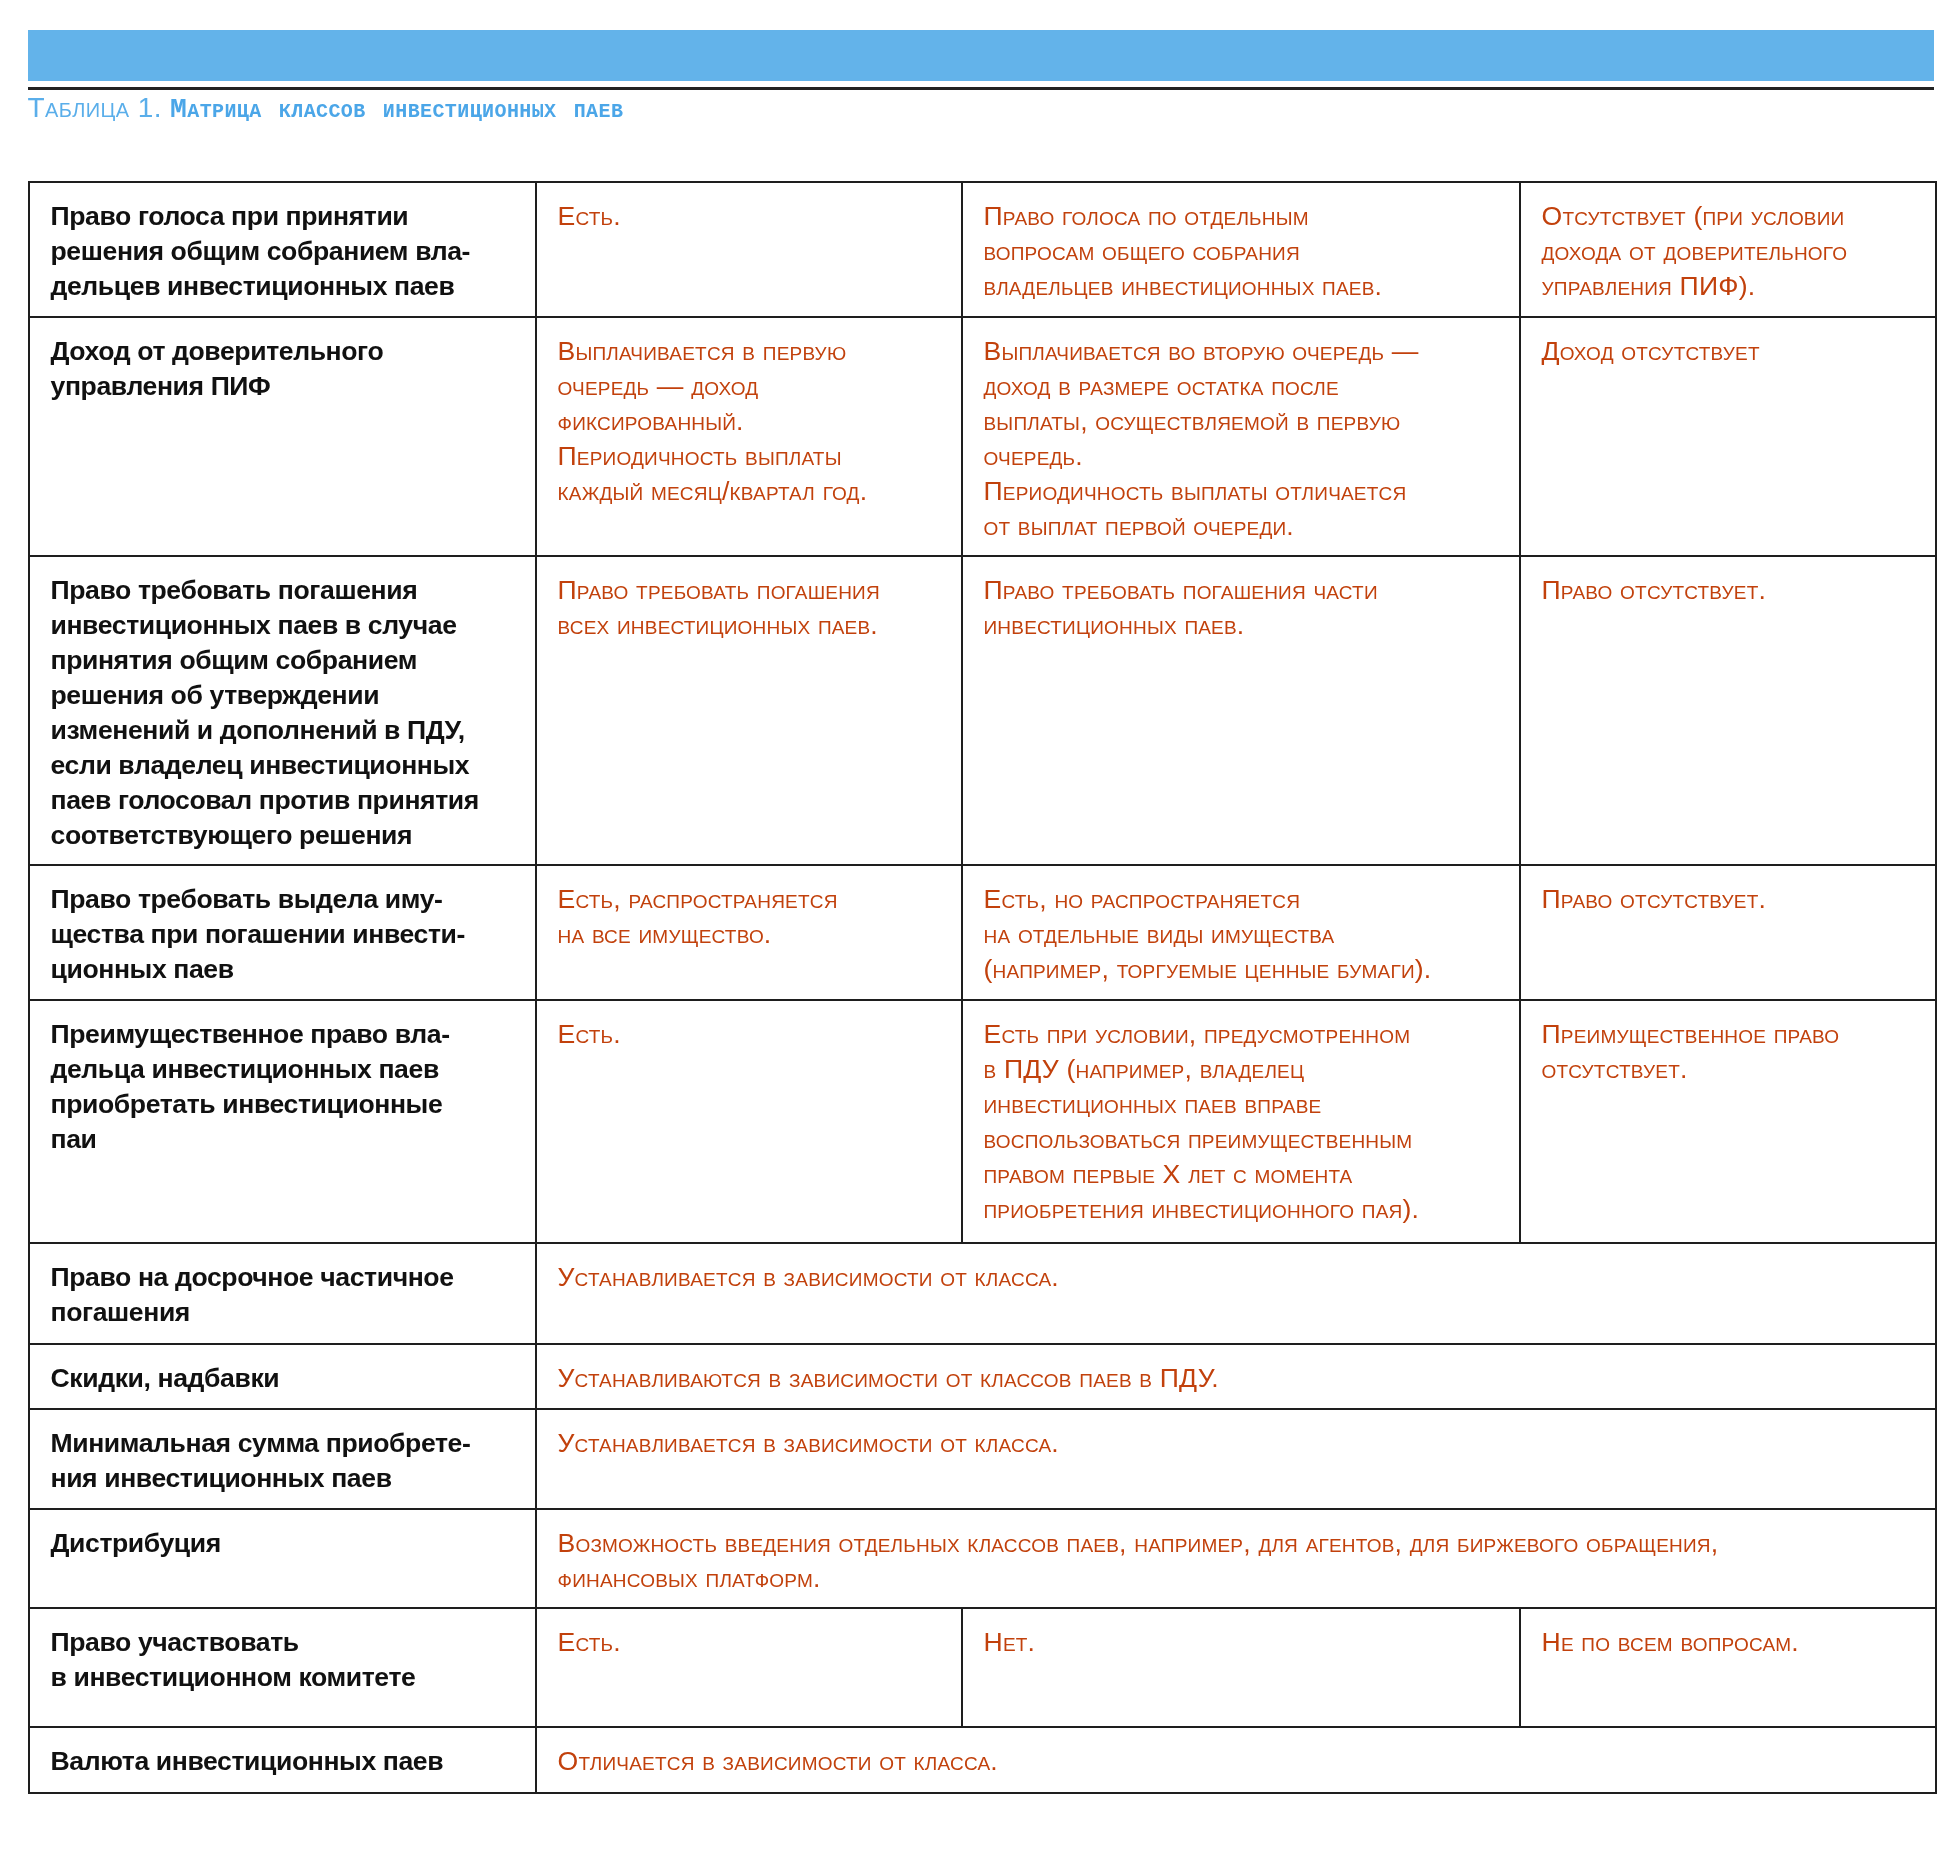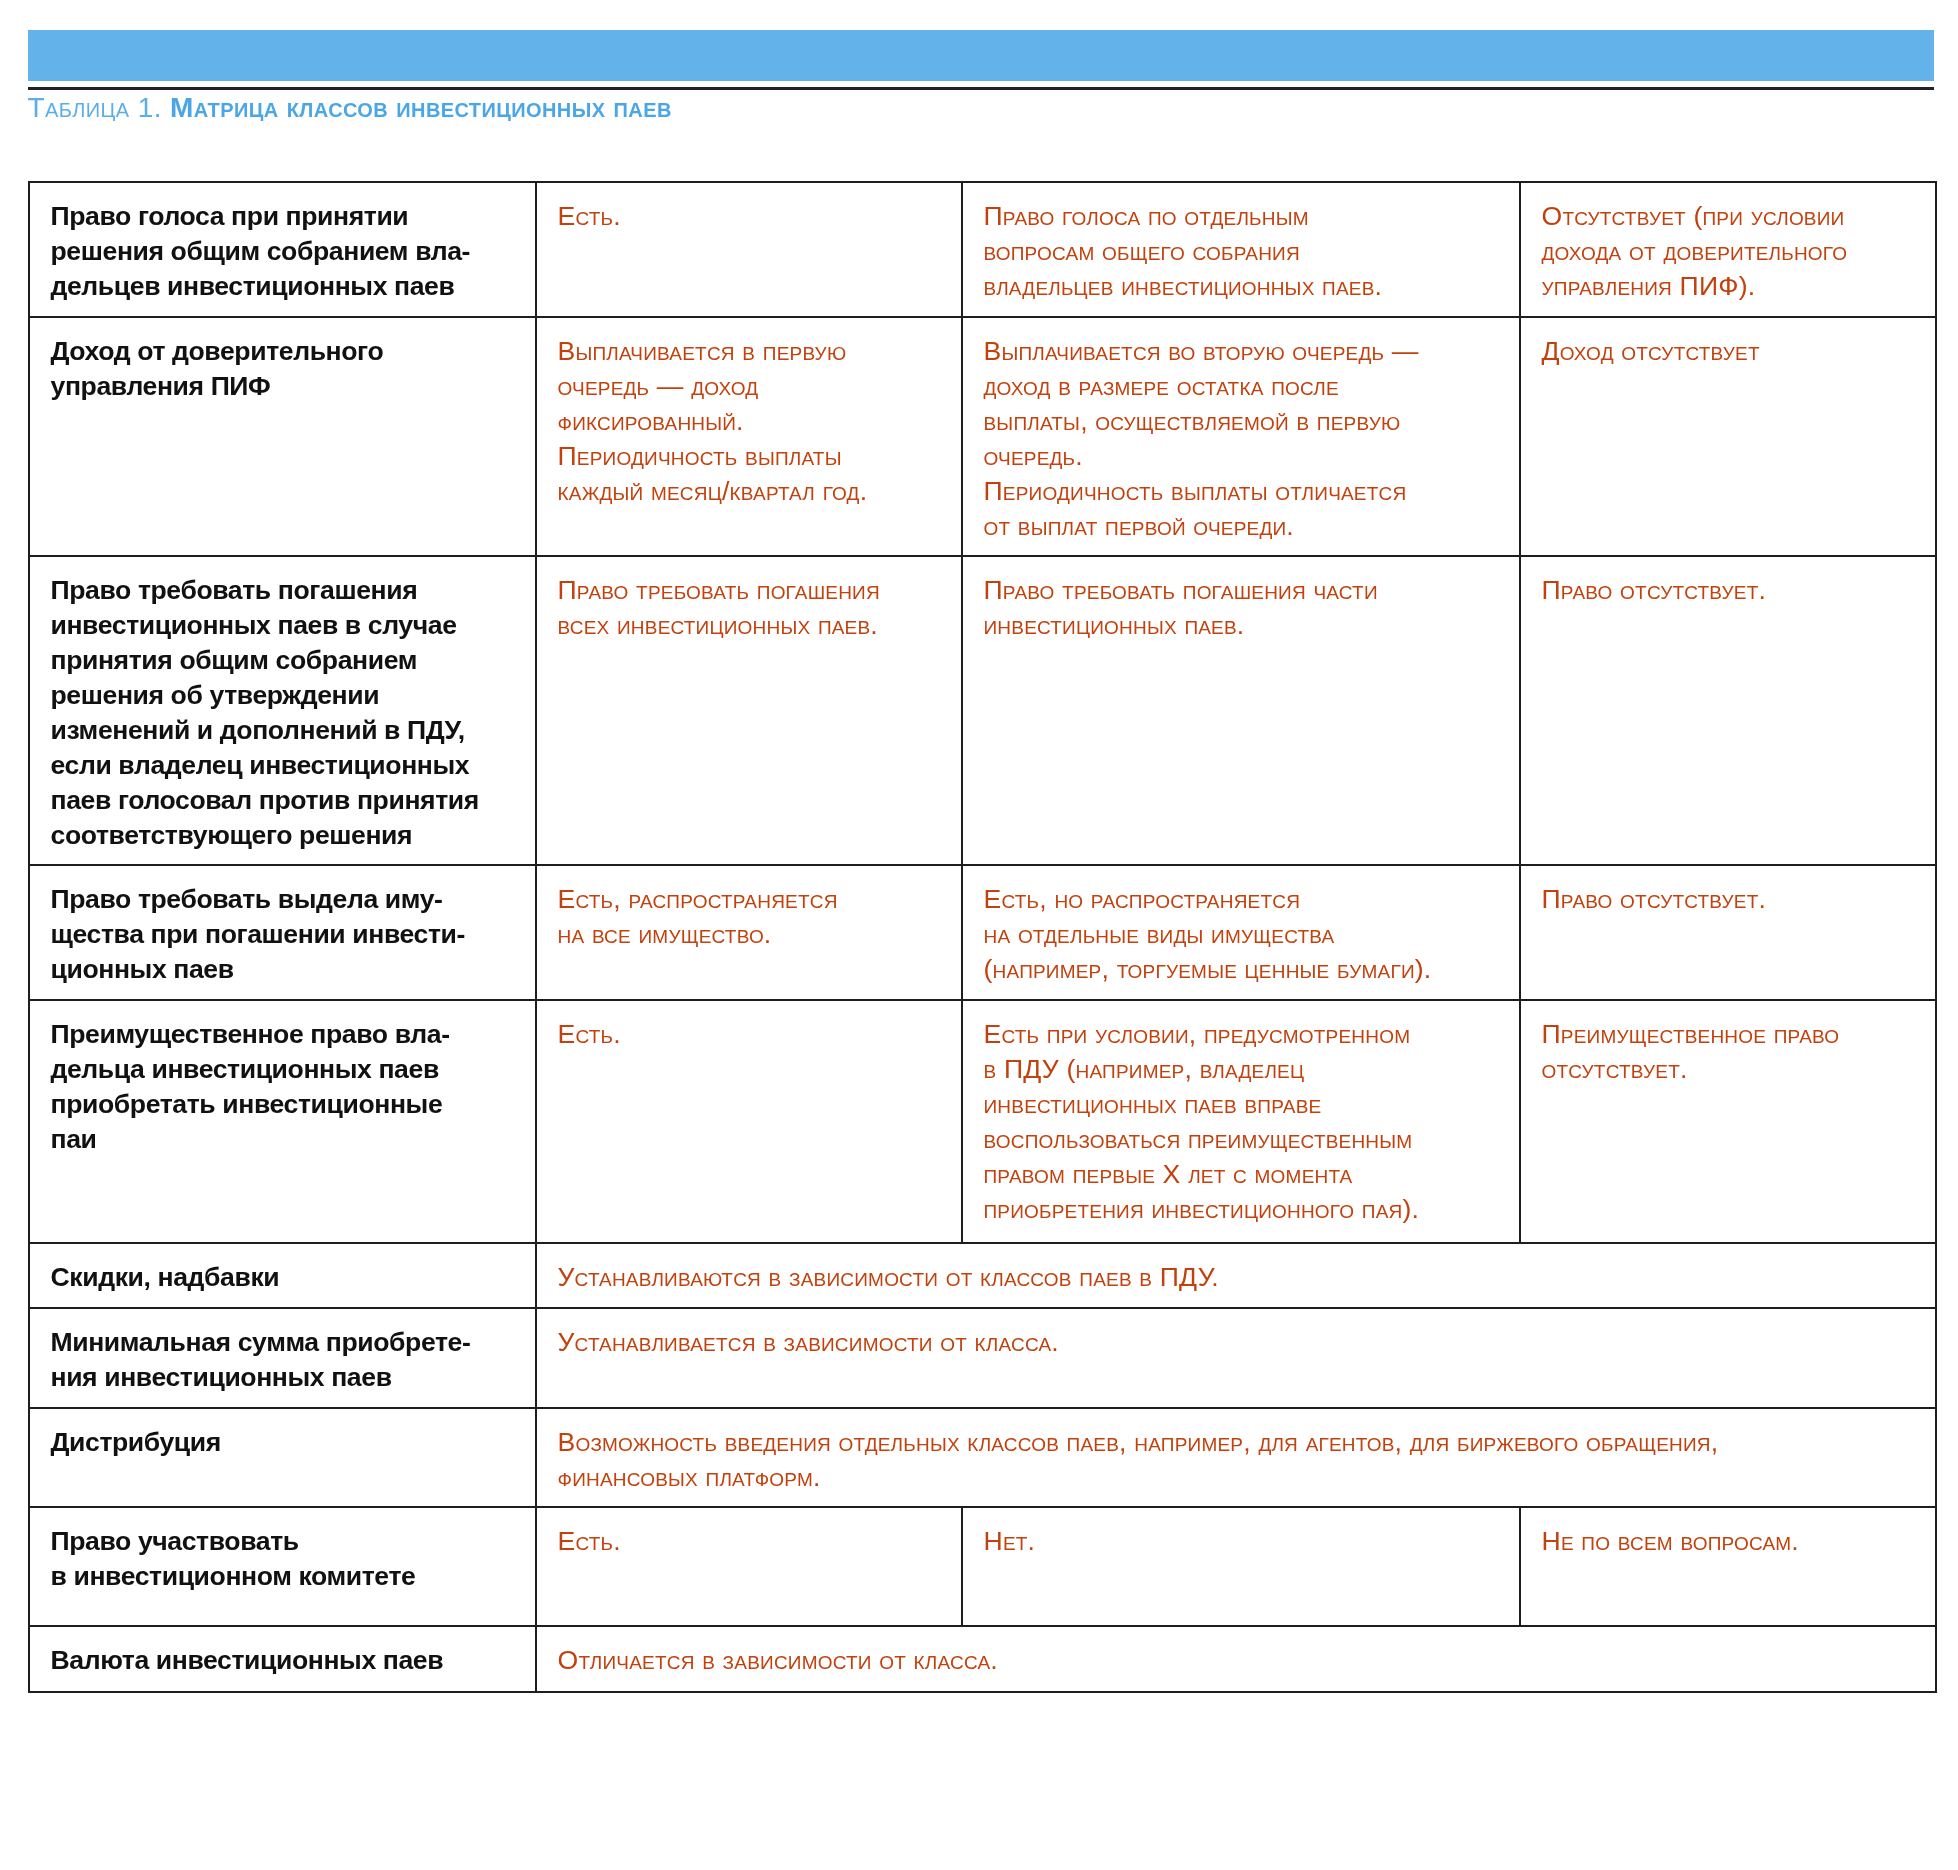--- a/index.html
+++ b/index.html
@@ -3,21 +3,21 @@
 <meta charset="utf-8">
 <style>
   html, body { margin: 0; padding: 0; background: #ffffff; }
   body { width: 1959px; height: 1871px; position: relative; overflow: hidden;
          font-family: "Liberation Sans", "DejaVu Sans", sans-serif; color: #1a1a1a; }
   .topbar { position: absolute; left: 27.5px; top: 30px; width: 1906px; height: 51px; background: #63b3ea; }
   .rule { position: absolute; left: 27.5px; top: 87px; width: 1906px; height: 2.7px; background: #222; }
   .title { position: absolute; left: 27.5px; top: 92px; font-size: 28px; color: #5aaeea;
            font-variant: small-caps; white-space: nowrap; letter-spacing: 0.4px; }
   .title .lead { font-weight: normal; text-align: right; }
-  .title .main { font-weight: bold; color: #4ba6e8; }
+  .title .main { font-weight: bold; color: #4ba6e8; font-family: Liberation Mono, monospace; }
 
   table.matrix { position: absolute; left: 27.5px; top: 181px; width: 1906px; border-collapse: collapse;
                  table-layout: fixed; }
   table.matrix td { border: 2.2px solid #1e1e1e; vertical-align: top; padding: 16px 19.5px 10.6px 21px;
                     font-size: 26.6px; line-height: 35px; }
   td.label { font-weight: normal; color: #111; letter-spacing: -0.4px; }
   td.label span { font-weight: 600; }
   td.val { font-variant: small-caps; color: #c2410c; letter-spacing: 0.2px; font-weight: normal; }
   col.c1 { width: 507px; }
   col.c2 { width: 426px; }
@@ -120,20 +120,26 @@
           <span class="line">инвестиционных паев вправе</span>
           <span class="line">воспользоваться преимущественным</span>
           <span class="line">правом первые Х лет с момента</span>
           <span class="line">приобретения инвестиционного пая).</span>
         </td>
         <td class="val">
           <span class="line">Преимущественное право</span>
           <span class="line">отсутствует.</span>
         </td>
       </tr>
+      <tr style="height: 101px;">
+        <td class="label"><span><span class="line">Право на досрочное частичное</span><span class="line">погашения</span></span></td>
+        <td class="val" colspan="3">
+          <span class="line">Устанавливается в зависимости от класса.</span>
+        </td>
+      </tr>
       <tr style="height: 65px;">
         <td class="label"><span><span class="line">Скидки, надбавки</span></span></td>
         <td class="val" colspan="3">
           <span class="line">Устанавливаются в зависимости от классов паев в ПДУ.</span>
         </td>
       </tr>
       <tr style="height: 100px;">
         <td class="label"><span><span class="line">Минимальная сумма приобрете-</span><span class="line">ния инвестиционных паев</span></span></td>
         <td class="val" colspan="3">
           <span class="line">Устанавливается в зависимости от класса.</span>

